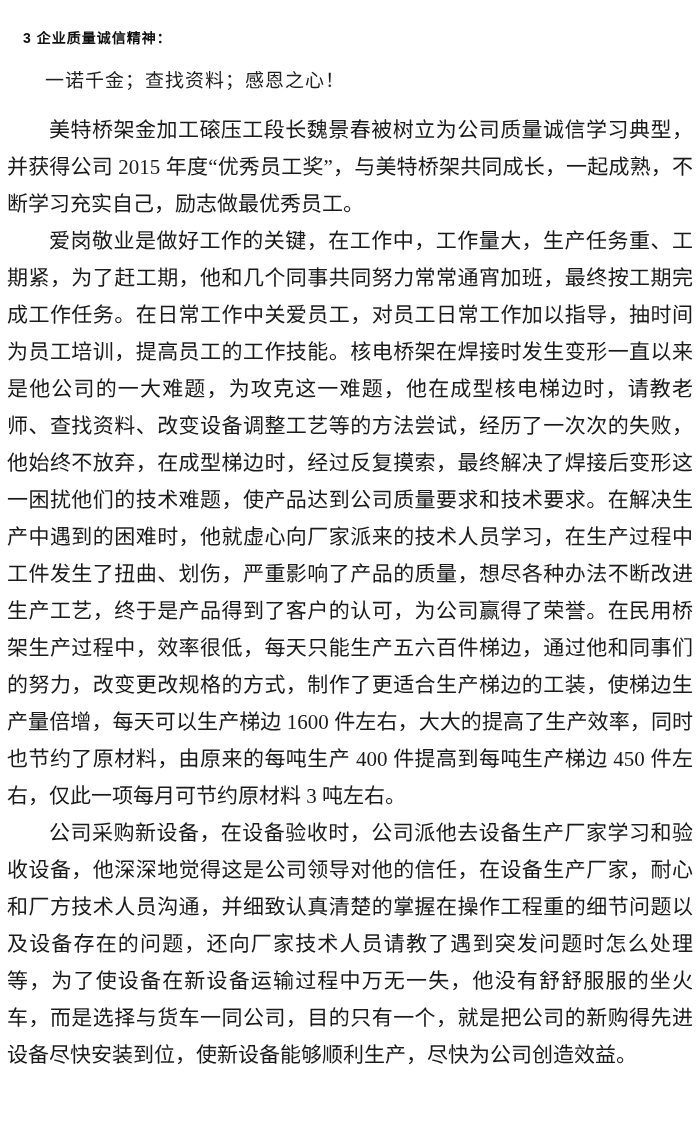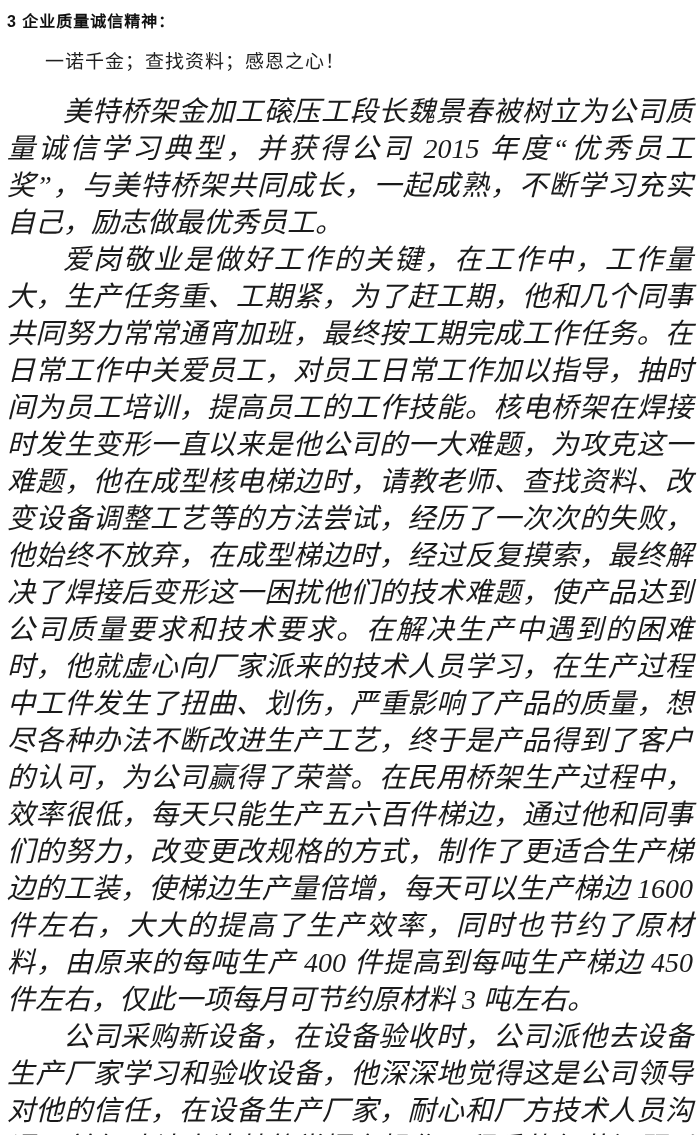--- a/index.html
+++ b/index.html
@@ -13,50 +13,49 @@
       height: 1135px;
       margin: 0 auto;
       background: #ffffff;
       box-sizing: border-box;
       padding: 8px 7px 0 7px;
       overflow: hidden;
       color: #1a1a1a;
       font-family: "Liberation Serif", "DejaVu Serif", serif;
     }
     .doc-heading {
-      margin: 0;
+      margin: 16px;
       font-family: "Liberation Sans", "DejaVu Sans", sans-serif;
       font-weight: 700;
-      font-size: 16px;
+      font-size: 14px;
       line-height: 28px;
       color: #111111;
       letter-spacing: 1px;
       text-align: left;
     }
     .doc-heading.second {
       margin-top: 52px;
     }
     .quote-line {
       margin: 13px 0 0 0;
       padding-left: 38px;
       font-size: 19px;
       line-height: 26px;
       color: #1f1f1f;
       letter-spacing: 1px;
     }
     .body-para {
       margin: 0 0 0 0;
-      font-size: 28px;
+      font-size: 21px;
       line-height: 37px;
       text-align: justify;
       text-justify: inter-ideograph;
       text-indent: 2em;
       color: #1a1a1a;
       word-break: break-all;
-      font-style: italic;
     }
     .body-para.first-after-heading {
       margin-top: 18px;
     }
   </style>
 </head>
 <body>
 
 <div class="page">
 

